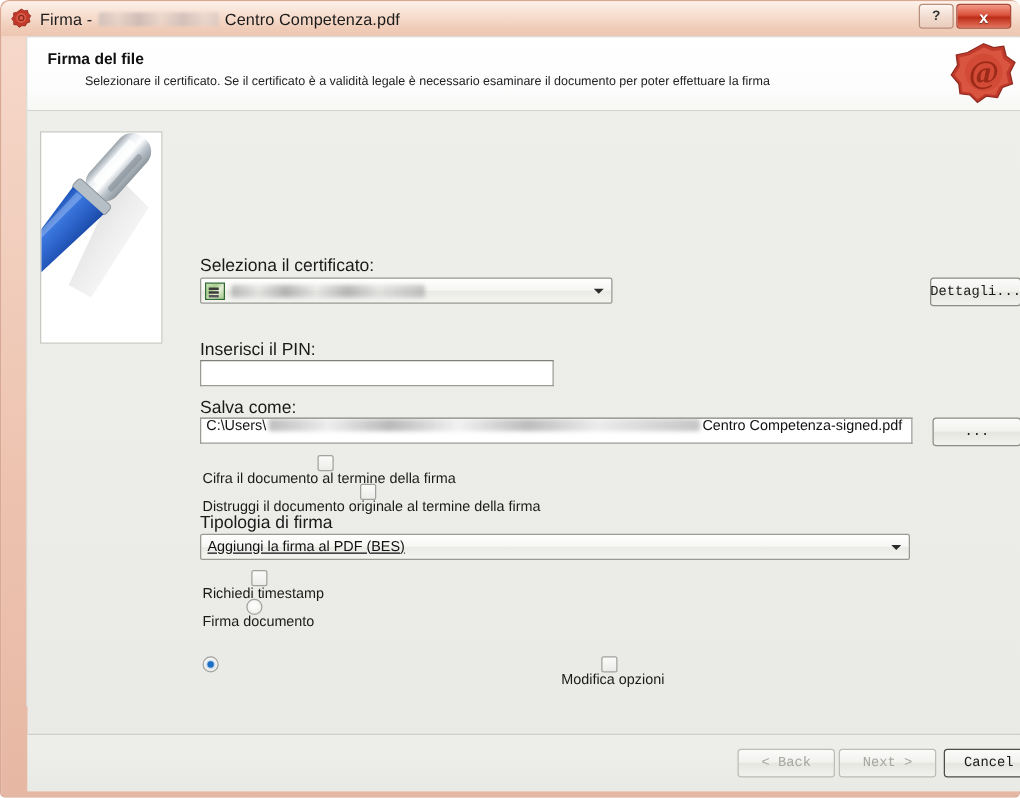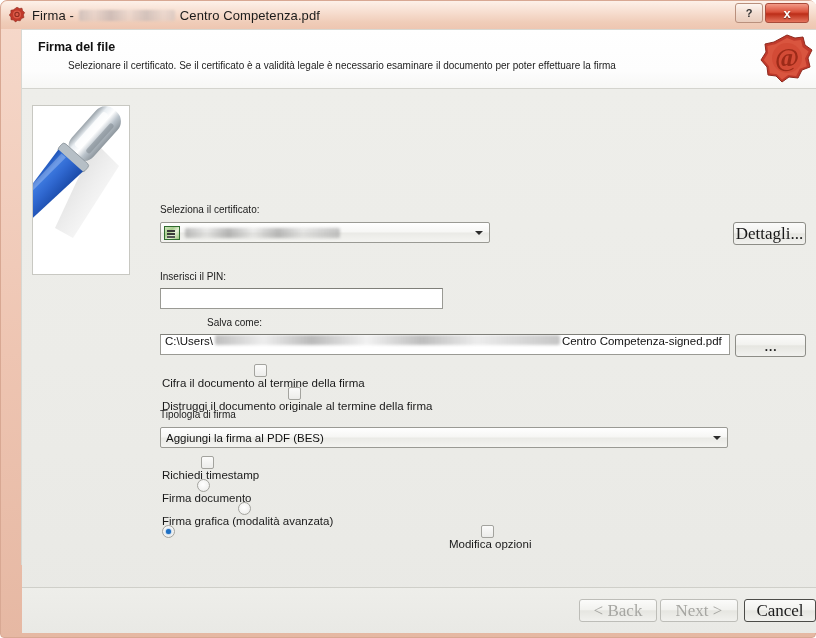--- a/index.html
+++ b/index.html
@@ -146,21 +146,21 @@
     width: 98px; height: 170px;
     background: #fff;
     border: 1px solid #c8c8c2;
     box-sizing: border-box;
     overflow: hidden;
   }
 
   
   .lbl {
     position: absolute;
-    font-size: 10px;
+    font-size: 14px;
     color: #1a1a1a;
     white-space: nowrap;
   }
   .combo {
     position: absolute;
     box-sizing: border-box;
     height: 21px;
     background: linear-gradient(180deg,#ffffff 0%,#f6f6f4 48%,#eaeae6 52%,#f4f4f1 100%);
     border: 1px solid #9a9a94;
     border-radius: 2px;
@@ -228,27 +228,28 @@
     white-space: nowrap;
   }
 
   .btn {
     position: absolute;
     box-sizing: border-box;
     height: 23px;
     border: 1px solid #8d8d87;
     border-radius: 3px;
     background: linear-gradient(180deg,#fbfbfa 0%,#f2f2ef 45%,#e6e6e1 52%,#f1f1ee 100%);
-    font-size: 17px;
+    font-size: 11px;
     color: #1a1a1a;
     display: flex;
     align-items: center;
     justify-content: center;
     cursor: default;
-    font-family: Liberation Serif, serif;
+    font-family: Liberation Mono, monospace;
+    margin-left: 11px;
   }
   .btn.disabled { color: #a6a6a2; border-color: #bdbdb8; }
   .btn.default { border-color: #4c4c48; }
 
   
   .chk-row, .rad-row {
     position: absolute;
     display: flex;
     align-items: center;
     white-space: nowrap;
@@ -394,55 +395,51 @@
         <span class="cert-icon"></span>
         <span class="blurbar" style="width:155px;"></span>
         <span class="combo-text"></span>
         <span class="arrow"></span>
       </div>
       <div class="btn" style="left:711px; top:133px; width:73px;">Dettagli...</div>
 
       <div class="lbl" style="left:138px; top:182px;">Inserisci il PIN:</div>
       <div class="textfield" style="left:138px; top:199px; width:283px;"></div>
 
-      <div class="lbl" style="left:138px; top:228px;margin-left:47px;">Salva come:</div>
+      <div class="lbl" style="left:138px; top:228px;">Salva come:</div>
       <div class="textfield" style="left:138px; top:245px; width:570px;">
         <span>C:\Users\</span>
         <span class="blurbar" style="width:345px; margin:0 2px;"></span>
         <span>Centro Competenza-signed.pdf</span>
       </div>
       <div class="btn" style="left:713px; top:245px; width:71px;">...</div>
 
       <div class="chk-row" style="left:140px; top:275px;">
         <span class="chk"></span>
         <span class="ctl-lbl">Cifra il documento al termine della firma</span>
       </div>
       <div class="chk-row" style="left:140px; top:298px;">
         <span class="chk"></span>
         <span class="ctl-lbl">Distruggi il documento originale al termine della firma</span>
       </div>
 
       <div class="lbl" style="left:138px; top:320px;text-align:center;">Tipologia di firma</div>
       <div class="combo" style="left:138px; top:338px; width:568px;">
-        <span class="combo-text" style="padding-left:2px;">Aggiungi la firma al PDF (BES)</span>
+        <span class="combo-text" style="padding-left:2px;text-decoration:underline;">Aggiungi la firma al PDF (BES)</span>
         <span class="arrow"></span>
       </div>
 
       <div class="chk-row" style="left:140px; top:367px;">
         <span class="chk"></span>
         <span class="ctl-lbl">Richiedi timestamp</span>
       </div>
 
       <div class="rad-row" style="left:140px; top:390px;">
         <span class="rad"></span>
         <span class="ctl-lbl">Firma documento</span>
-      </div>
-      <div class="rad-row" style="left:140px; top:413px;">
-        <span class="rad"></span>
-        <span class="ctl-lbl">Firma grafica (modalità avanzata)</span>
       </div>
       <div class="rad-row" style="left:140px; top:436px;">
         <span class="rad on"></span>
       </div>
       <div class="chk-row" style="left:427px; top:436px;">
         <span class="chk"></span>
         <span class="ctl-lbl">Modifica opzioni</span>
       </div>
 
       <div class="footer-sep"></div>

